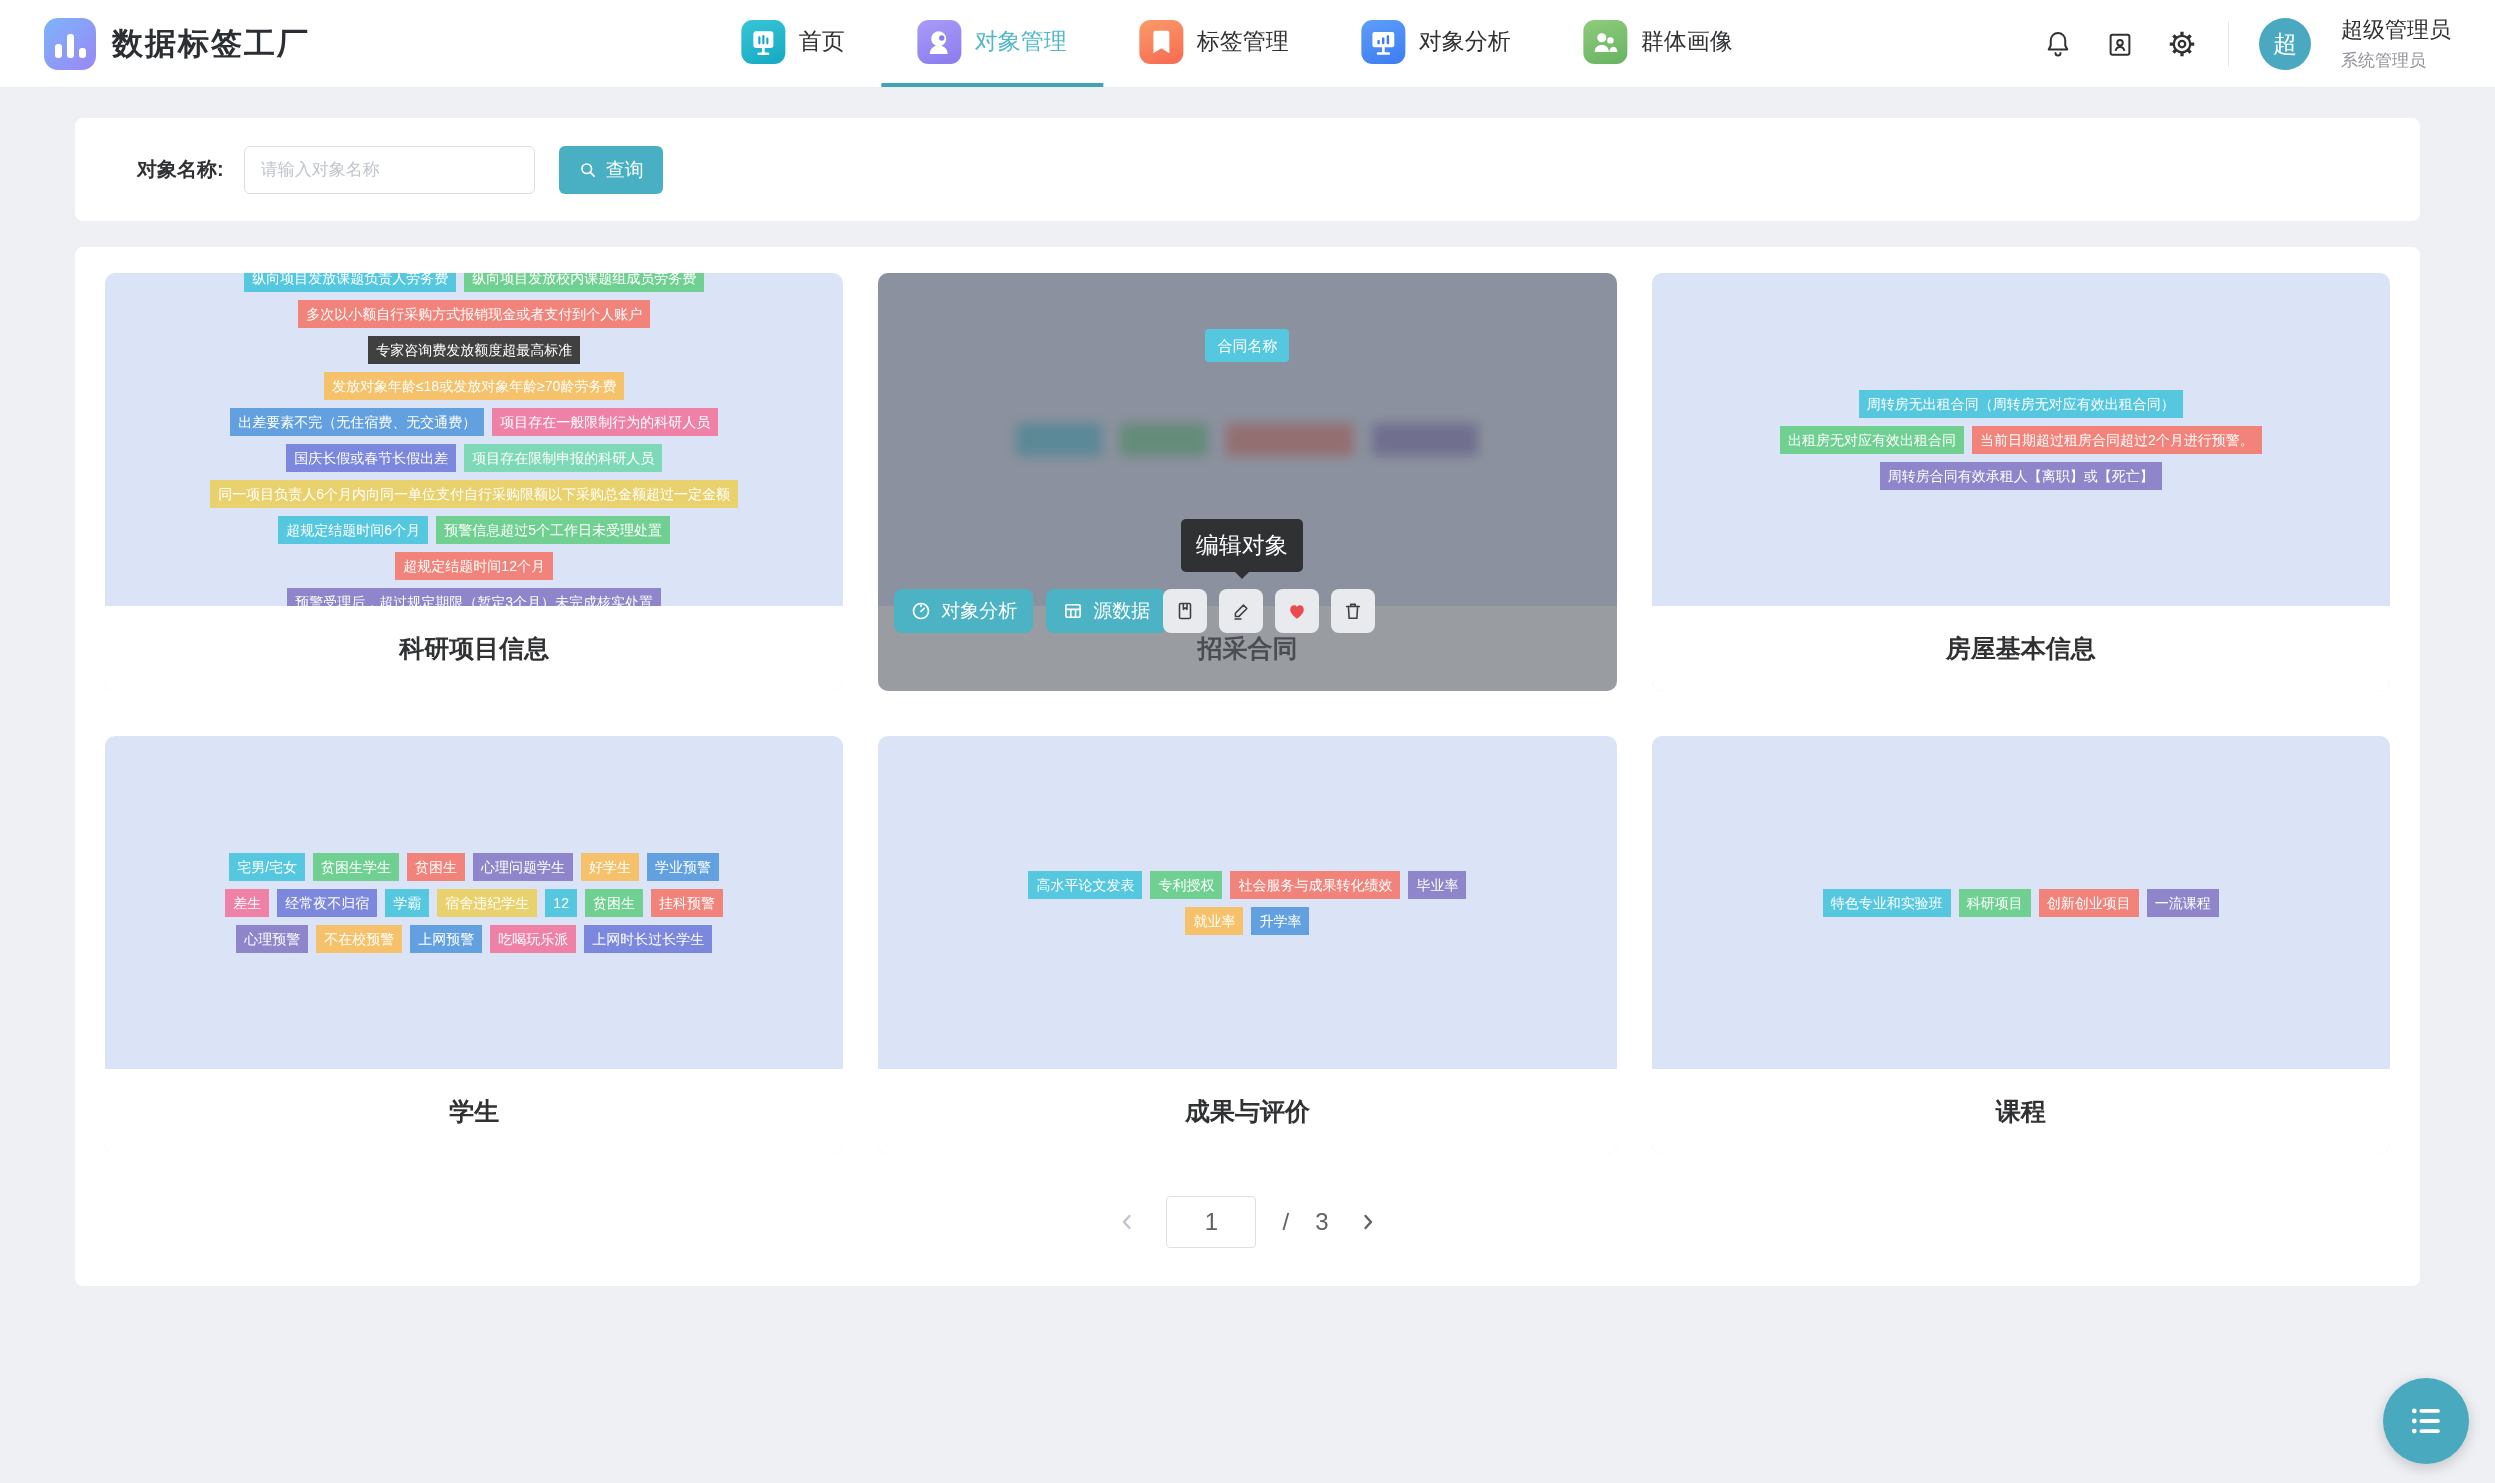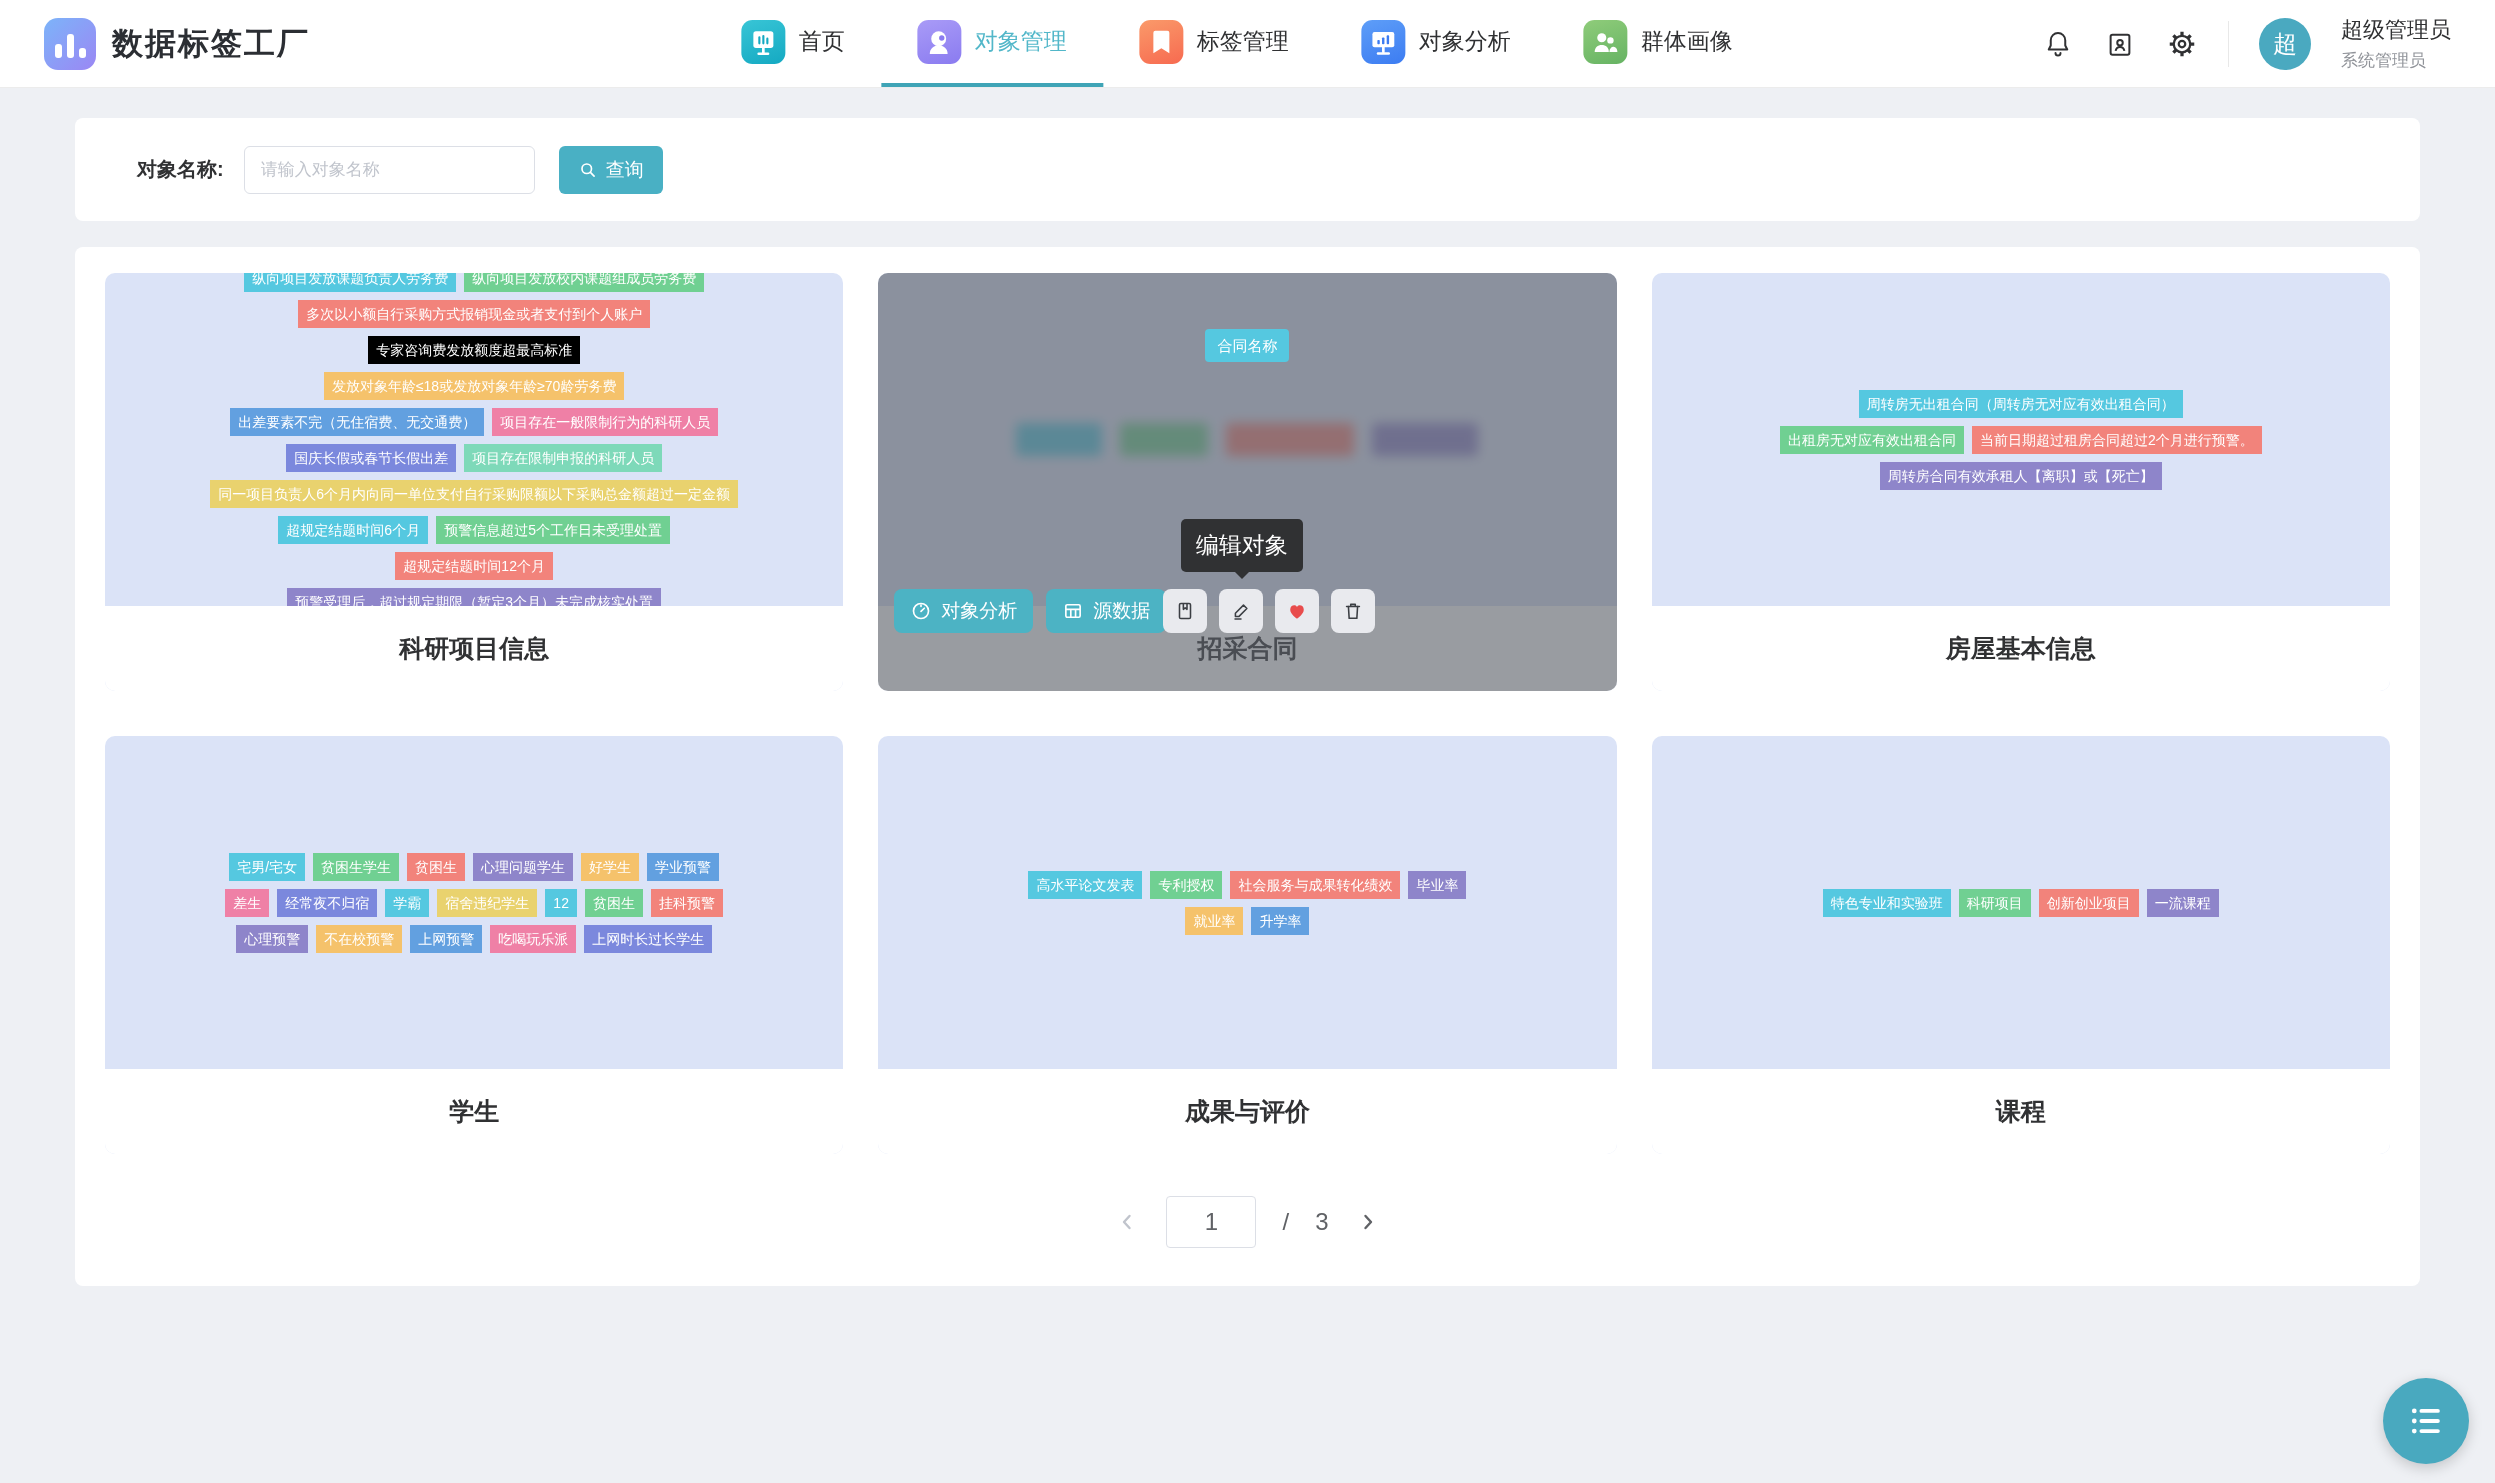--- a/index.html
+++ b/index.html
@@ -241,21 +241,21 @@
 
 <div class="main-panel">
 
   <div class="cards" id="cards">
       <div class="card">
         <div class="tag-area">
           <div class="tag-wrap">
             <span class="tag" style="background: rgb(85, 200, 224);">纵向项目发放课题负责人劳务费</span>
             <span class="tag" style="background: rgb(112, 208, 146);">纵向项目发放校内课题组成员劳务费</span>
             <span class="tag" style="background: rgb(242, 131, 123);">多次以小额自行采购方式报销现金或者支付到个人账户</span>
-            <span class="tag" style="background: #000000;">专家咨询费发放额度超最高标准</span>
+            <span class="tag" style="background: #404040;">专家咨询费发放额度超最高标准</span>
             <span class="tag" style="background: rgb(245, 194, 107);">发放对象年龄≤18或发放对象年龄≥70龄劳务费</span>
             <span class="tag" style="background: rgb(98, 160, 224);">出差要素不完（无住宿费、无交通费）</span>
             <span class="tag" style="background: rgb(239, 128, 166);">项目存在一般限制行为的科研人员</span>
             <span class="tag" style="background: rgb(123, 136, 221);">国庆长假或春节长假出差</span>
             <span class="tag" style="background: rgb(126, 217, 185);">项目存在限制申报的科研人员</span>
             <span class="tag" style="background: rgb(233, 210, 110);">同一项目负责人6个月内向同一单位支付自行采购限额以下采购总金额超过一定金额</span>
             <span class="tag" style="background: rgb(85, 200, 224);">超规定结题时间6个月</span>
             <span class="tag" style="background: rgb(112, 208, 146);">预警信息超过5个工作日未受理处置</span>
             <span class="tag" style="background: rgb(242, 131, 123);">超规定结题时间12个月</span>
             <span class="tag" style="background: rgb(142, 133, 202);">预警受理后，超过规定期限（暂定3个月）未完成核实处置</span>

